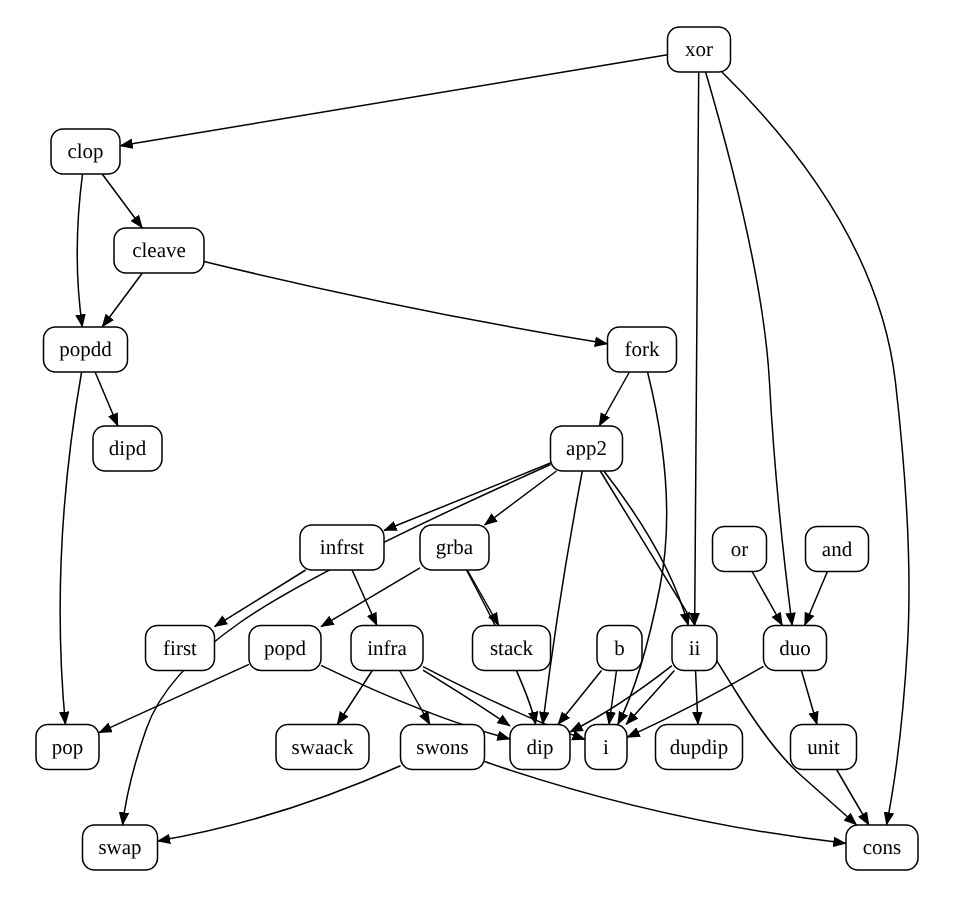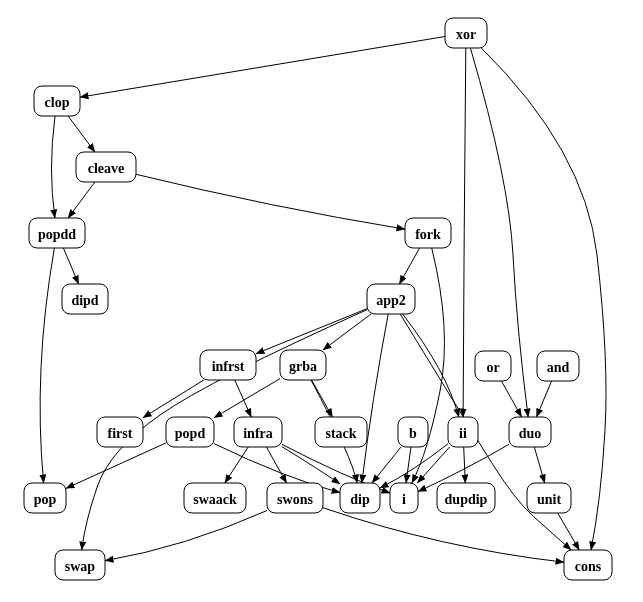--- a/index.html
+++ b/index.html
@@ -9,21 +9,20 @@
   }
   body {
     width: 643px;
     height: 602px;
     overflow: hidden;
     font-family: "Liberation Serif", serif;
   }
   #graph-wrap {
     width: 643px;
     height: 602px;
-    font-weight: bold;
   }
   svg .edge {
     fill: none;
     stroke-width: 1;
   }
   svg .node rect {
     stroke-width: 1;
   }
   svg .node text {
     font-family: "Liberation Serif", serif;

